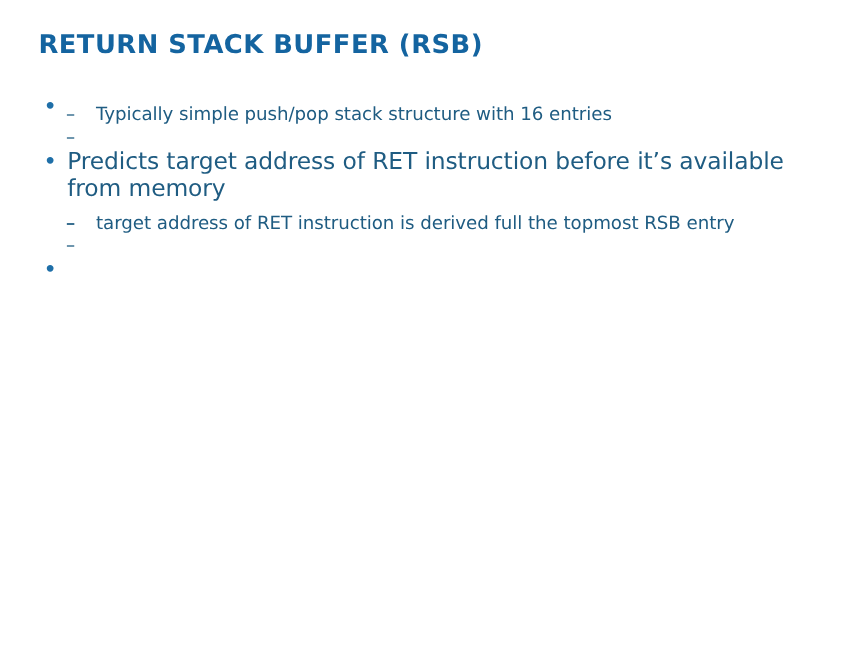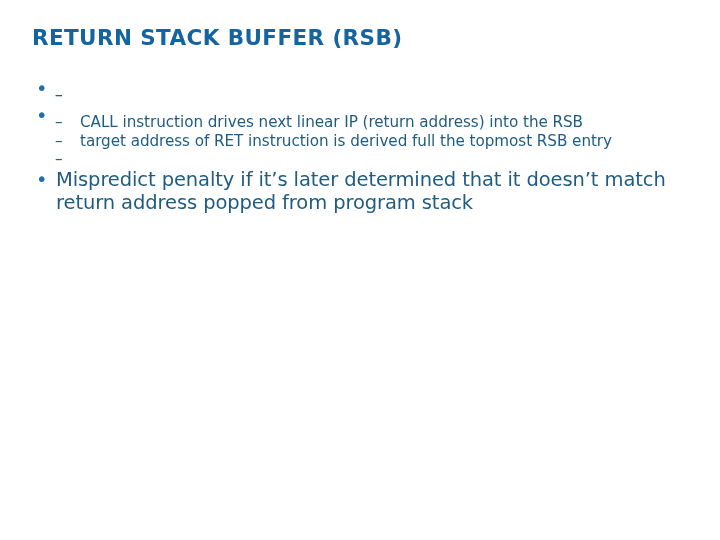--- a/index.html
+++ b/index.html
@@ -132,51 +132,51 @@
 
   <div class="body-area">
 
     <div class="bullet-l1">
       <span class="marker">•</span>
     </div>
     <div class="gap-after-l1"></div>
     <div class="sub-list">
       <div class="bullet-l2">
         <span class="marker">–</span>
+        <span>Typically simple push/pop stack structure with 16 entries</span>
       </div>
       <div class="bullet-l2">
         <span class="marker">–</span>
       </div>
     </div>
 
     <div class="gap-group-tall"></div>
 
     <div class="bullet-l1">
       <span class="marker">•</span>
+      <span>Predicts target address of RET instruction before it’s available from memory</span>
     </div>
     <div class="gap-after-l1"></div>
     <div class="sub-list">
       <div class="bullet-l2">
         <span class="marker">–</span>
-        <span>CALL instruction drives next linear IP (return address) into the RSB</span>
       </div>
       <div class="bullet-l2">
         <span class="marker">–</span>
         <span>target address of RET instruction is derived full the topmost RSB entry</span>
       </div>
       <div class="bullet-l2">
         <span class="marker">–</span>
       </div>
     </div>
 
     <div class="gap-group-tall"></div>
 
     <div class="bullet-l1">
       <span class="marker">•</span>
-      <span>Mispredict penalty if it’s later determined that it doesn’t match return address popped from program stack</span>
     </div>
 
   </div>
 
   <div class="footer-bar"></div>
 
   <div class="footer-page">5</div>
 
   <div class="footer-date">9/16/2020</div>
 

